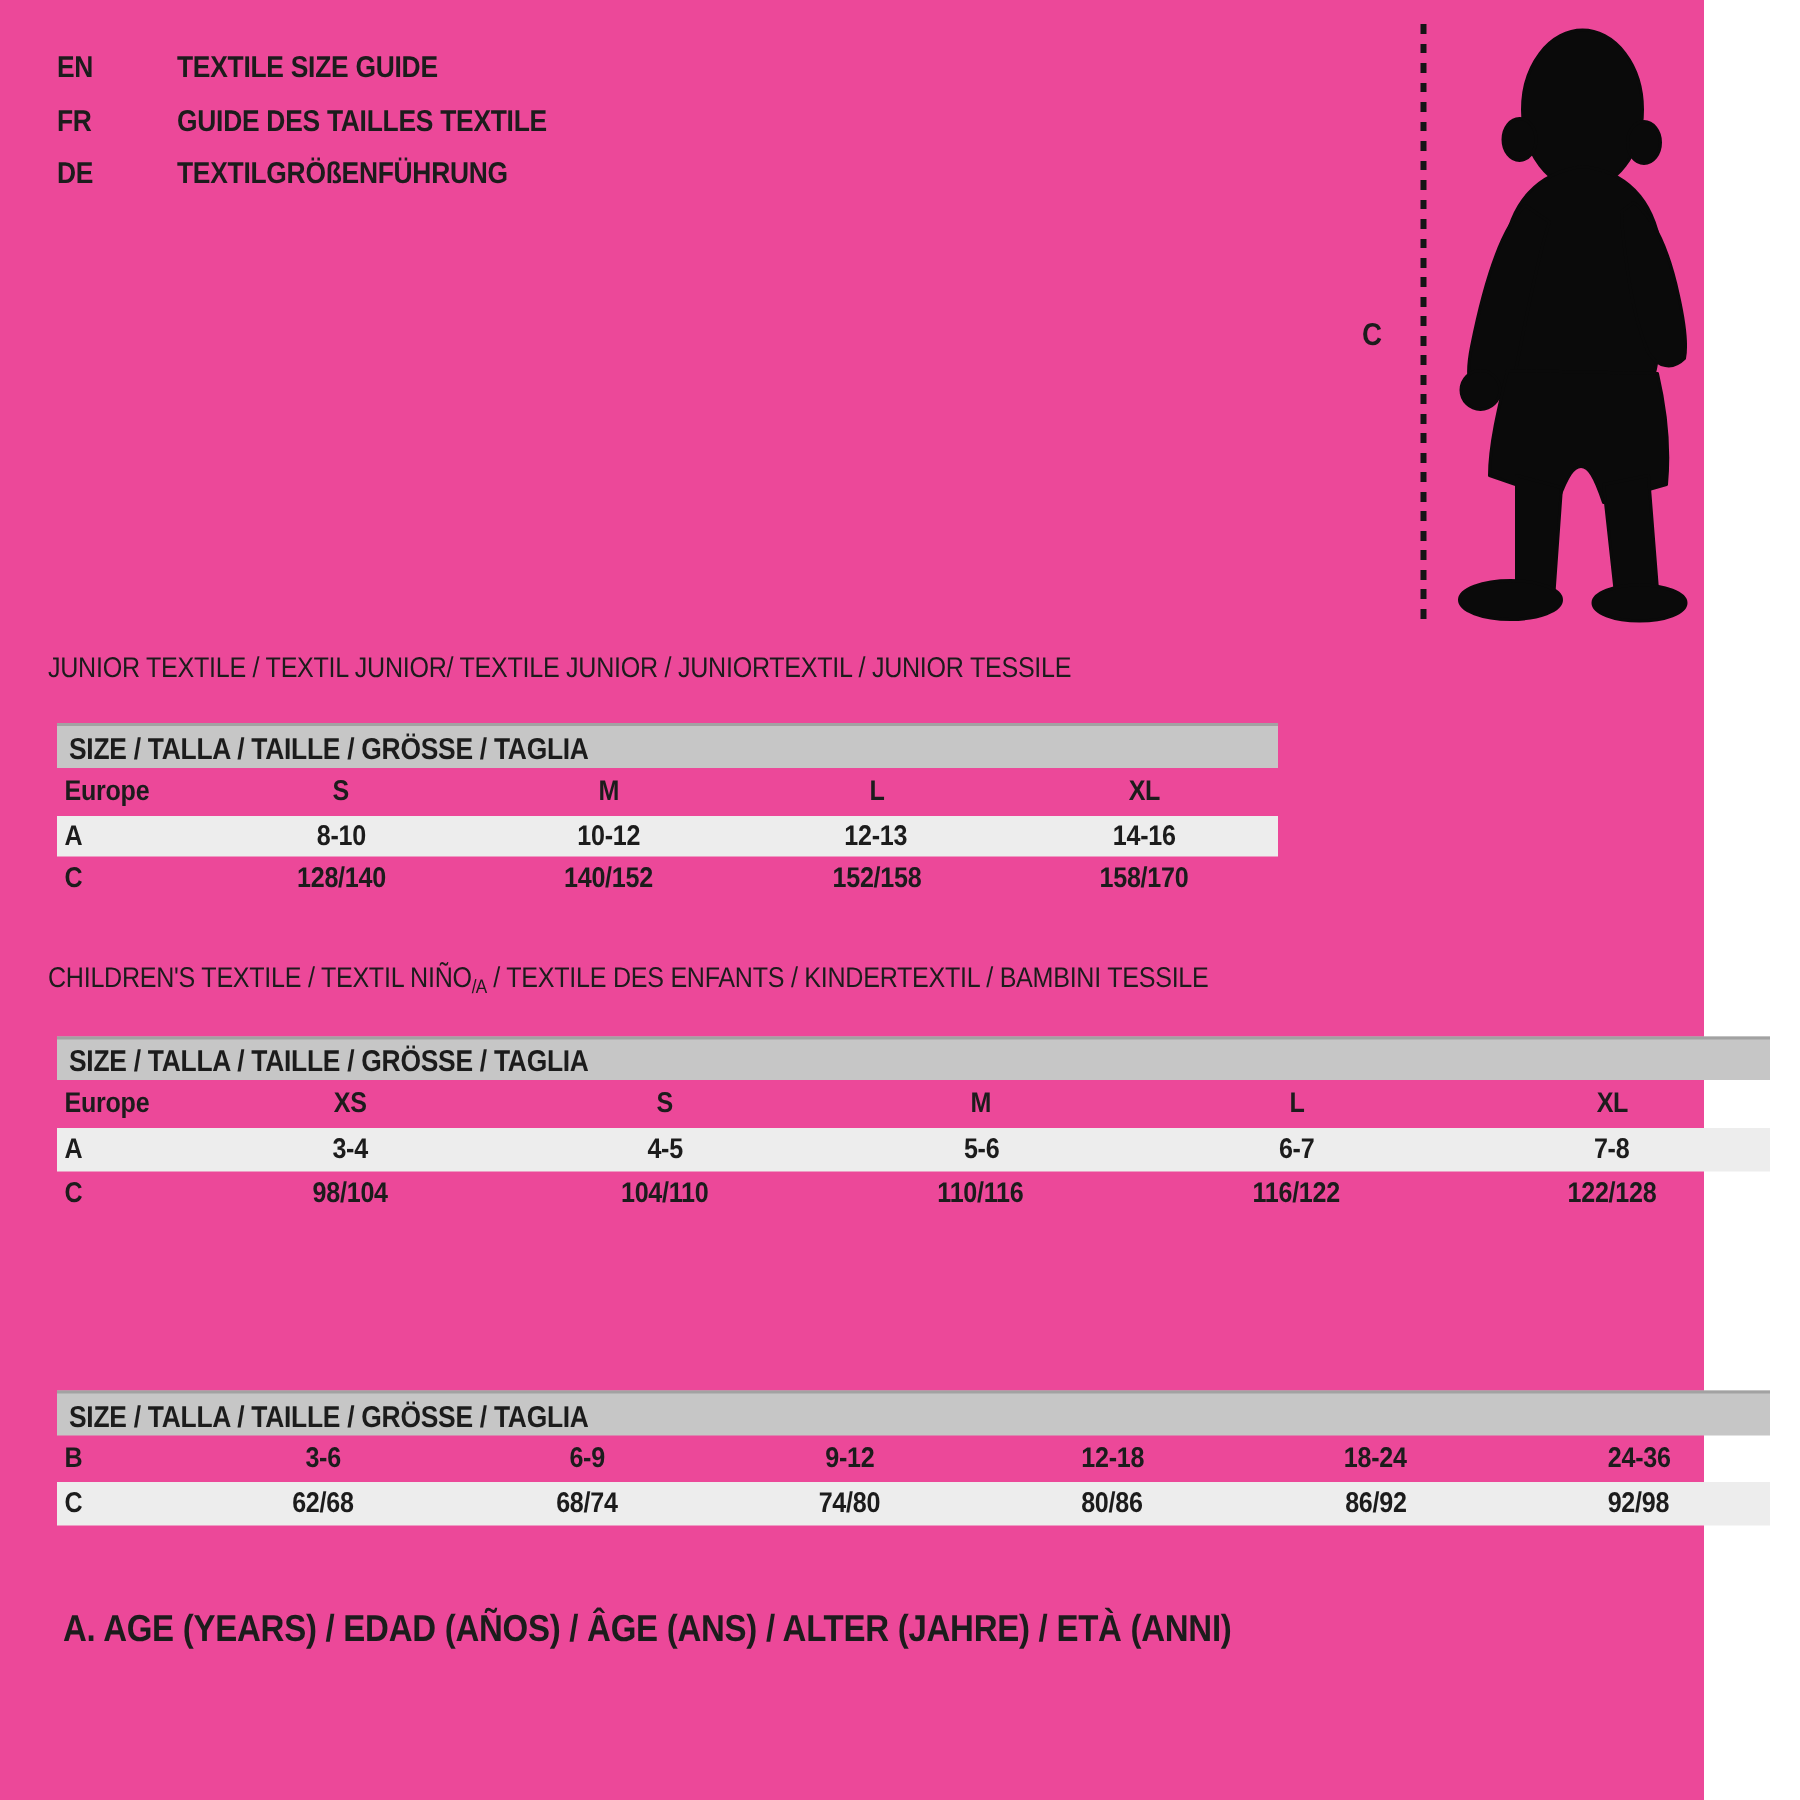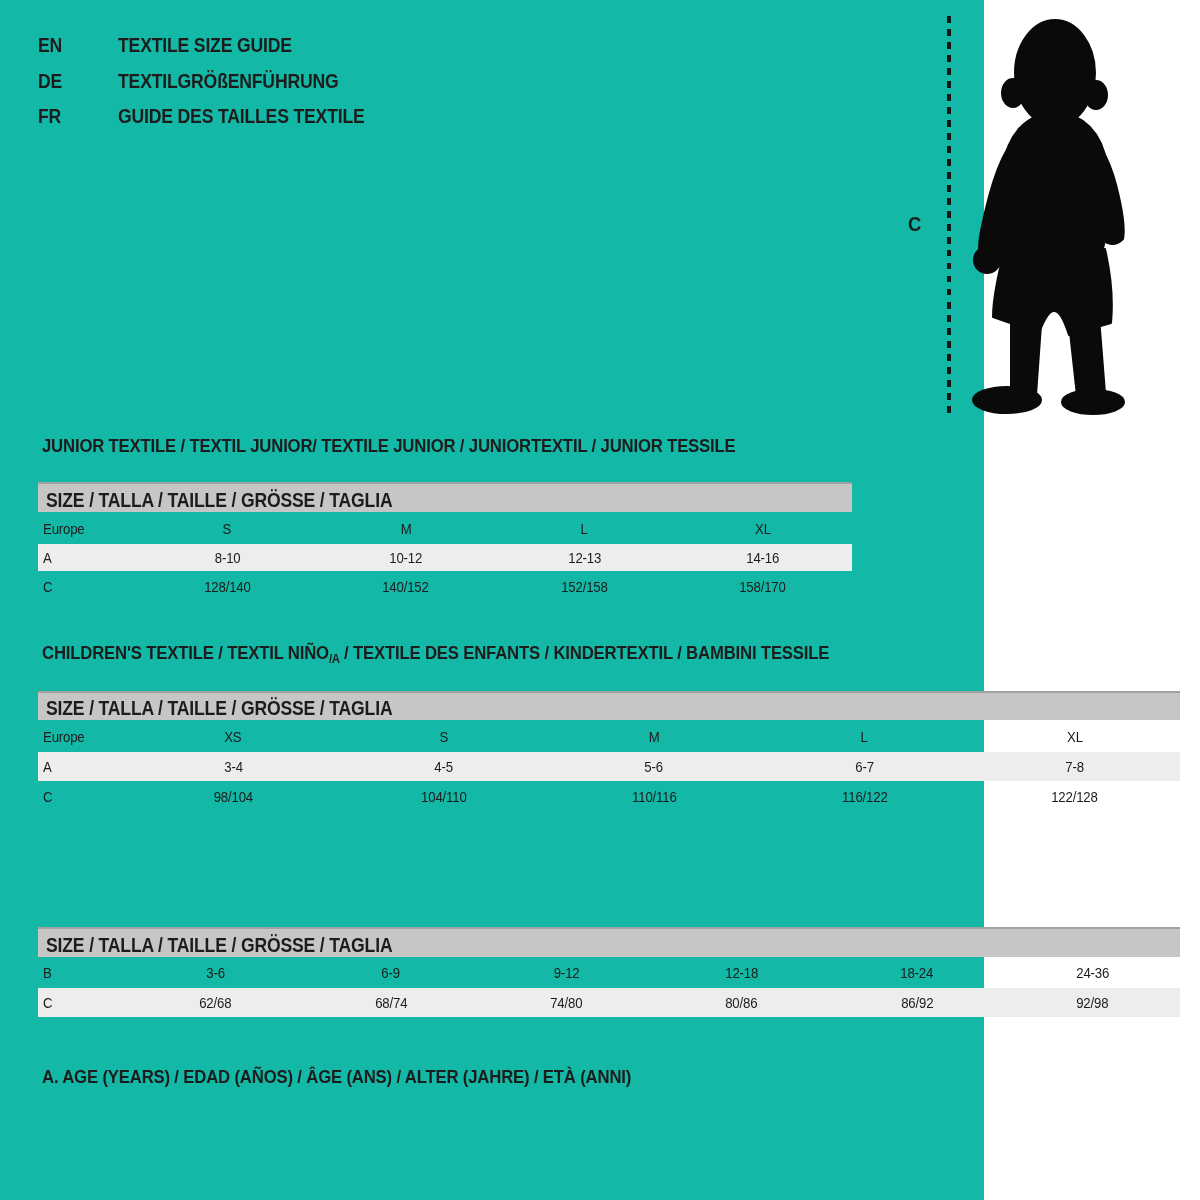--- a/index.html
+++ b/index.html
@@ -3,72 +3,72 @@
 <meta charset="utf-8">
 <style>
   html, body {
     margin: 0; padding: 0;
     background: #ffffff;
     width: 1200px; height: 1200px;
     font-family: "Liberation Sans", sans-serif;
     color: #1c1c1c;
     overflow: hidden;
   }
-  .canvas { position: relative; width: 984px; height: 1200px; background: #14b8a6; }
+  .canvas { position: relative; width: 1136px; height: 1200px; background: #ec4899; }
   
   .cx  { display: inline-block; transform: scaleX(0.88); transform-origin: left center; white-space: nowrap; letter-spacing: -0.2px; }
   .cxc { display: inline-block; transform: scaleX(0.88); transform-origin: center center; white-space: nowrap; letter-spacing: -0.2px; }
 
   
   .lang-list { position: absolute; left: 38px; top: 28px; }
   .lang-row  { display: flex; height: 35.6px; align-items: center; font-size: 20px; font-weight: 700; }
   .lang-code { width: 80px; }
   
   .dash-line { position: absolute; left: 947px; top: 16px; width: 4px; height: 402px;
                background: repeating-linear-gradient(to bottom, #151515 0 6.5px, transparent 6.5px 13px); }
   .fig-label { position: absolute; left: 908px; top: 212px; font-size: 21px; font-weight: 700; }
   .silhouette { position: absolute; left: 963px; top: 15px; }
 
   
-  .sec-head { position: absolute; left: 42px; font-size: 19px; font-weight: 700; line-height: 24.5px; }
+  .sec-head { position: absolute; left: 32px; font-size: 19px; font-weight: 400; line-height: 24.5px; }
   .sub-a { font-size: 13px; vertical-align: -4px; letter-spacing: -0.5px; }
 
   
   .tbl { position: absolute; left: 38px; }
   .size-bar { background: #c6c6c6; border-top: 2px solid #a2a2a2; box-sizing: border-box;
               font-size: 20px; font-weight: 700; padding-left: 8px; display: flex; align-items: flex-end; }
-  .trow { display: grid; align-items: center; font-size: 15px; font-weight: 400; }
+  .trow { display: grid; align-items: center; font-size: 19px; font-weight: 700; }
   .trow .lbl { text-align: left; padding-left: 5px; }
   .trow .cell { text-align: center; }
   .shaded { background: #ededed; }
   .cols-junior  { grid-template-columns: 100px repeat(4, 1fr); }
   .cols-child   { grid-template-columns: 90px repeat(5, 1fr); }
   .cols-babies  { grid-template-columns: 90px repeat(6, 1fr); }
 
   
   .notes { position: absolute; left: 42px; top: 1066px; }
-  .note-line { height: 35px; display: flex; align-items: flex-start; font-size: 19px; font-weight: 700; }
+  .note-line { height: 35px; display: flex; align-items: flex-end; font-size: 25px; font-weight: 700; }
 </style>
 </head>
 <body>
 
 <div class="canvas">
 
   <div class="lang-list">
     <div class="lang-row">
       <span class="lang-code"><span class="cx">EN</span></span>
       <span class="cx">TEXTILE SIZE GUIDE</span>
     </div>
     <div class="lang-row">
+      <span class="lang-code"><span class="cx">FR</span></span>
+      <span class="cx">GUIDE DES TAILLES TEXTILE</span>
+    </div>
+    <div class="lang-row">
       <span class="lang-code"><span class="cx">DE</span></span>
       <span class="cx">TEXTILGRÖßENFÜHRUNG</span>
-    </div>
-    <div class="lang-row">
-      <span class="lang-code"><span class="cx">FR</span></span>
-      <span class="cx">GUIDE DES TAILLES TEXTILE</span>
     </div>
   </div>
 
   <div class="dash-line"></div>
   <div class="fig-label"><span class="cx">C</span></div>
   <svg class="silhouette" width="176" height="402" viewBox="0 0 176 402" xmlns="http://www.w3.org/2000/svg">
     <g fill="#0a0a0a" stroke="#0a0a0a" stroke-width="2" stroke-linejoin="round">
       <ellipse cx="92" cy="58" rx="40" ry="53"></ellipse>
       <ellipse cx="50" cy="78" rx="11" ry="14"></ellipse>
       <ellipse cx="133" cy="80" rx="11" ry="14"></ellipse>

